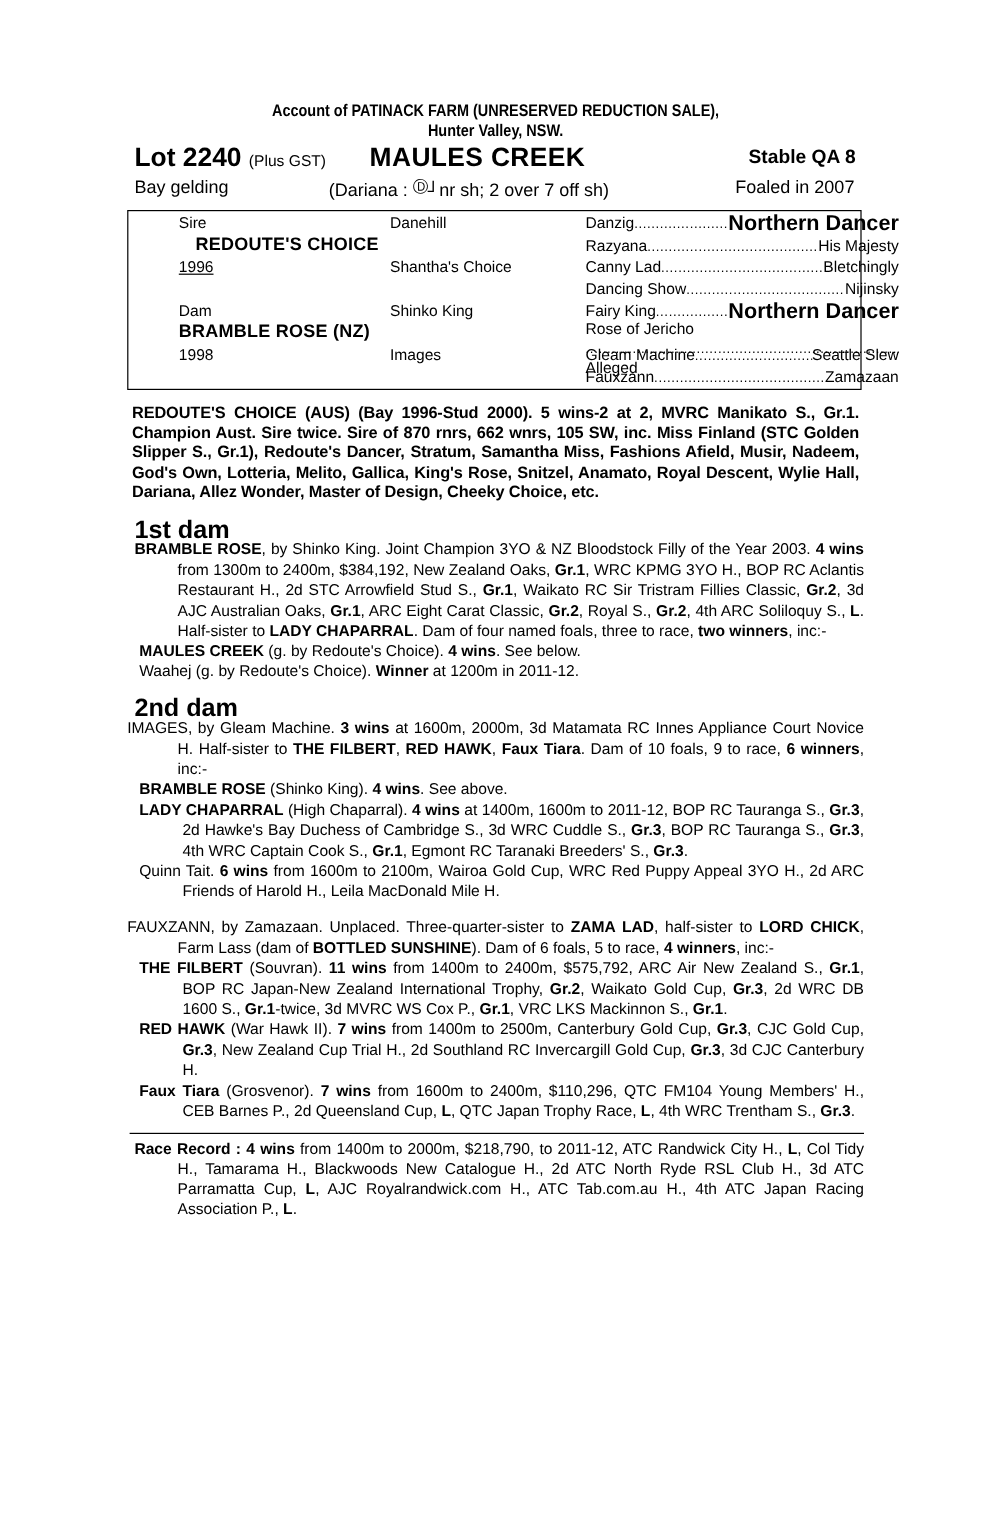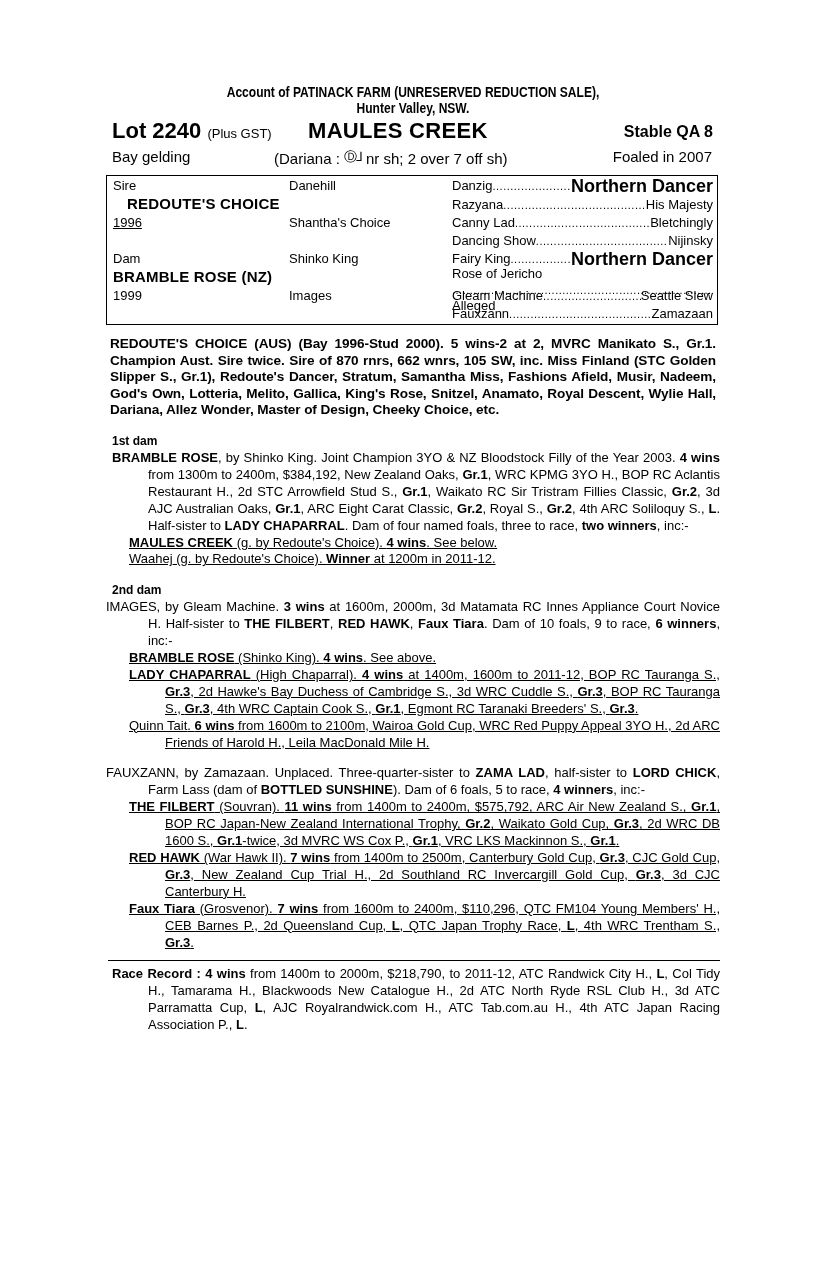--- a/index.html
+++ b/index.html
@@ -11,37 +11,37 @@
   .lot .gst { font-weight: normal; font-size: 13px; }
   .horse { position: absolute; left: 202px; top: 0; font-weight: 900; font-size: 22px; line-height: 28px; letter-spacing: 0.3px; }
   .stable { position: absolute; right: 7px; top: 4px; font-weight: 900; font-size: 16px; line-height: 22px; }
   .inforow { position: relative; height: 24px; font-size: 15px; line-height: 24px; }
   .inforow .sex { position: absolute; left: 6px; }
   .inforow .brand { position: absolute; left: 168px; }
   .inforow .foaled { position: absolute; right: 8px; }
   .brandglyph { display: inline-block; font-family: "DejaVu Sans Mono", monospace; font-size: 13px; vertical-align: 3px; letter-spacing: -1px; }
 
   .ped { position: relative; margin-top: 6px; border: 1.5px solid #000; height: 150px; width: 612px; box-sizing: border-box; font-size: 13px; }
-  .ped .cell { position: absolute; line-height: 16px; white-space: nowrap; }
+  .ped .cell { position: absolute; line-height: 16px; white-space: nowrap; margin-left: 36px; }
   .ped .big { font-weight: 900; font-size: 15px; letter-spacing: 0.2px; }
   .ped .gp { left: 182px; }
   .ped .ggp { left: 345px; width: 261px; display: flex; }
   .ped .ggp .l { flex: 0 0 auto; }
   .ped .ggp .dots { flex: 1 1 auto; overflow: hidden; white-space: nowrap; color: #000; }
   .ped .ggp .dots::before { content: "........................................................................................................"; letter-spacing: 0.5px; font-size: 11px; }
   .ped .ggp .r { flex: 0 0 auto; }
   .ped .ggp .r.bold { font-weight: 900; font-size: 18px; }
 
   .sirepara { margin: 11px 4px 0 4px; font-weight: 900; font-size: 13.6px; line-height: 16.6px; text-align: justify; letter-spacing: -0.1px; }
 
   .sec { margin-top: 14px; }
-  .sechead { font-weight: 900; font-size: 12px; line-height: 17px; margin-left: 6px; }
+  .sechead { font-weight: 900; font-size: 21px; line-height: 17px; margin-left: 6px; }
   .para { font-size: 13px; line-height: 16.9px; text-align: justify; }
   .p0 { margin-left: 6px; padding-left: 36px; text-indent: -36px; }
-  .p1 { margin-left: 23px; padding-left: 36px; text-indent: -36px; text-decoration: underline; }
+  .p1 { margin-left: 10px; padding-left: 36px; text-indent: -36px; }
   .p0f { margin-left: 0px; padding-left: 42px; text-indent: -42px; }
   b { font-weight: 900; }
 
   .rule { margin-top: 9px; border-top: 1.5px solid #000; width: 612px; margin-left: 2px; }
   .race { margin-top: 5px; }
 </style>
 </head>
 <body>
 
 <div class="page">
@@ -62,21 +62,21 @@
     <span class="brand"><span>(Dariana : </span><span class="brandglyph">Ⓓ⅃</span><span> nr sh; 2 over 7 off sh)</span></span>
     <span class="foaled">Foaled in 2007</span>
   </div>
 
   <div class="ped">
     <span class="cell" style="left:6px;top:2px;">Sire</span>
     <span class="cell big" style="left:20px;top:20px;">REDOUTE'S CHOICE</span>
     <span class="cell" style="left:6px;top:39px;text-decoration:underline;">1996</span>
     <span class="cell" style="left:6px;top:75px;">Dam</span>
     <span class="cell big" style="left:6px;top:93px;">BRAMBLE ROSE (NZ)</span>
-    <span class="cell" style="left:6px;top:112px;">1999</span>
+    <span class="cell" style="left:6px;top:112px;">1998</span>
 
     <span class="cell gp" style="top:2px;">Danehill</span>
     <span class="cell gp" style="top:39px;">Shantha's Choice</span>
     <span class="cell gp" style="top:75px;">Shinko King</span>
     <span class="cell gp" style="top:112px;">Images</span>
 
     <div class="cell ggp" style="top:2px;">
         <span class="l">Danzig</span>
         <span class="dots"></span>
         <span class="r bold">Northern Dancer</span>

